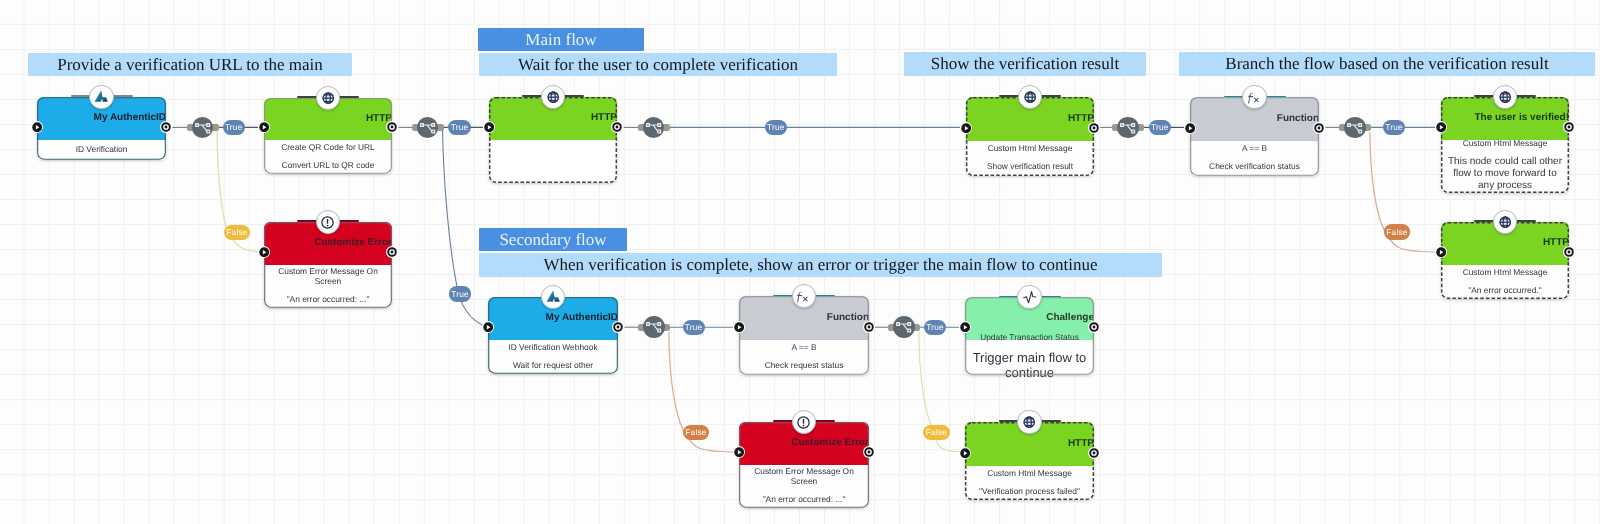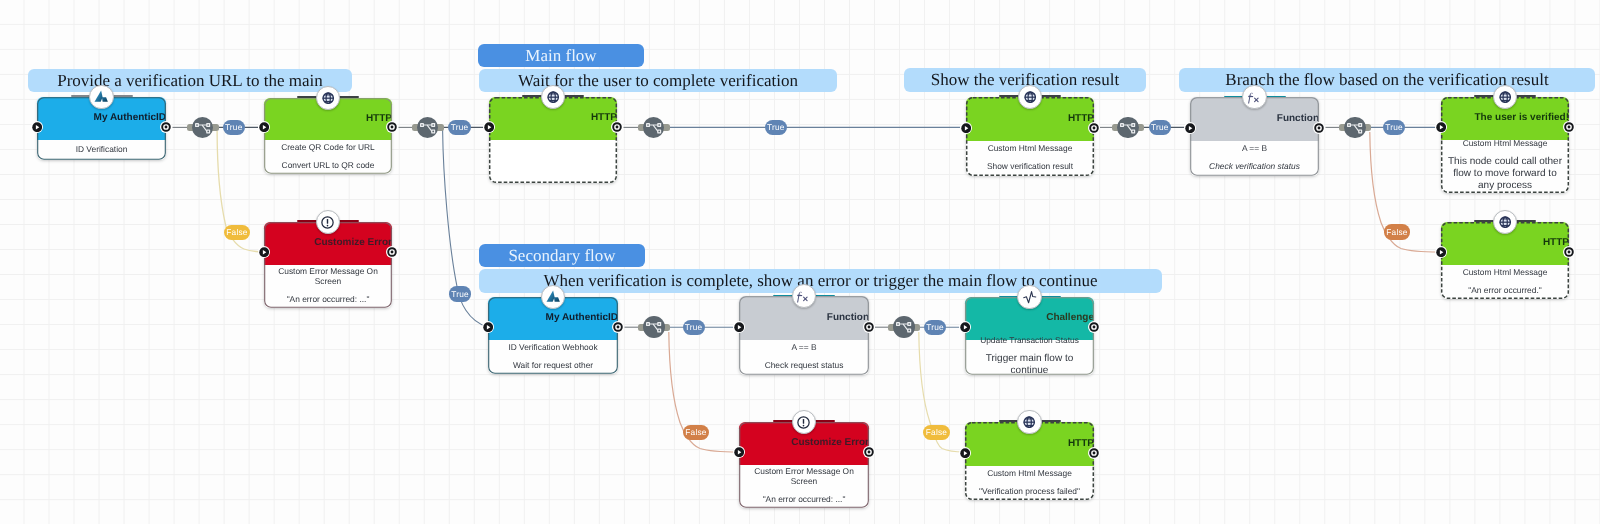--- a/index.html
+++ b/index.html
@@ -10,23 +10,23 @@
     background-color:#fdfdfd;
     background-image:
       linear-gradient(to right,#f0f0f0 1px,transparent 1px),
       linear-gradient(to bottom,#f0f0f0 1px,transparent 1px);
     background-size:25.03px 25.03px;
     background-position:-1.53px -1.13px;
   }
   #wires{position:absolute;left:0;top:0;width:1600px;height:524px;overflow:visible;}
 
   
-  .banner{position:absolute;border-radius:6px;display:flex;align-items:center;
+  .banner{position:absolute;border-radius:1px;display:flex;align-items:center;
     justify-content:center;font-family:"Liberation Serif",serif;box-sizing:border-box;
-    white-space:nowrap;margin-top:16px;}
+    white-space:nowrap;}
   .banner.light{background:#b3dcfc;color:#14171c;}
   .banner.dark{background:#4a90e2;color:#e9f3fd;}
 
   
   .node{position:absolute;box-sizing:border-box;border-radius:7px;
     background:#fff;overflow:visible;box-shadow:0 1px 3px rgba(60,65,70,.28);}
   .node .hd{position:absolute;left:0;top:0;right:0;
     border-radius:6.3px 6.3px 0 0;display:flex;align-items:center;
     justify-content:center;box-sizing:border-box;}
   .node .hd span{display:block;width:100%;text-align:right;font-weight:bold;
@@ -85,21 +85,21 @@
       <path d="M 875 327.2 L 888.5 327.2" stroke="#797e83" stroke-width="1.1" fill="none"></path>
       <path d="M 920 327.2 L 959.5 327.2" stroke="#69809a" stroke-width="1.1" fill="none"></path>
       <path d="M 918.8 332 C 919.2 368, 922.5 400, 930 422.5 C 933 431, 936 445, 942 448.5 C 950 452, 957 452, 964 452" stroke="#e6dcac" stroke-width="1.2" fill="none"></path>
     </svg>
   <div id="layer">
       <div class="banner light" style="left: 28px; top: 53px; width: 324px; height: 23px; font-size: 17px;">Provide a verification URL to the main</div>
       <div class="banner dark" style="left: 478px; top: 28px; width: 166px; height: 23px; font-size: 17px;">Main flow</div>
       <div class="banner light" style="left: 479px; top: 53px; width: 358px; height: 23px; font-size: 17px;">Wait for the user to complete verification</div>
       <div class="banner light" style="left: 904px; top: 52px; width: 242px; height: 24px; font-size: 17px;">Show the verification result</div>
       <div class="banner light" style="left: 1179px; top: 52px; width: 416px; height: 24px; font-size: 17px;">Branch the flow based on the verification result</div>
-      <div class="banner dark" style="left: 479px; top: 228px; width: 166px; height: 23px; font-size: 17px; text-align: right;">Secondary flow</div>
+      <div class="banner dark" style="left: 479px; top: 228px; width: 148px; height: 23px; font-size: 17px; text-align: right;">Secondary flow</div>
       <div class="banner light" style="left: 479px; top: 253px; width: 683px; height: 24px; font-size: 17px;">When verification is complete, show an error or trigger the main flow to continue</div>
       <div class="node" style="left: 37px; top: 97px; width: 129px; height: 63px;">
         <div class="topbar" style="left: 33.5px; top: -1.7px; width: 62px; height: 1.9px; background: rgb(130, 135, 140);"></div>
         <div class="hd" style="height: 43px; background: rgb(28, 173, 233);">
           <span style="color: rgb(16, 29, 43); font-size: 10px; margin-top: -1px;">My AuthenticID</span>
         </div>
         <div class="bd" style="top: 43px;">
           <div style="font-size: 8.4px;">ID Verification</div>
         </div>
         <svg class="shell" width="129" height="63" viewBox="0 0 129 63">
@@ -273,21 +273,21 @@
           </svg>
         </div>
       </div>
       <div class="node" style="left: 1190px; top: 97px; width: 129px; height: 79px;">
         <div class="topbar" style="left: 33.5px; top: -1.5px; width: 62px; height: 2.5px; background: rgb(15, 140, 158);"></div>
         <div class="hd" style="height: 44px; background: rgb(200, 204, 210);">
           <span style="color: rgb(43, 52, 66); font-size: 10px; margin-top: -1px;">Function</span>
         </div>
         <div class="bd" style="top: 44px;">
           <div style="font-size: 8.4px;">A == B</div>
-          <div style="font-size: 8.4px; font-style: italic;">Check verification status</div>
+          <div style="font-size: 8.4px;">Check verification status</div>
         </div>
         <svg class="shell" width="129" height="79" viewBox="0 0 129 79">
           <rect x="0.7" y="0.7" width="127.6" height="77.6" rx="6.3" fill="none" stroke="#8b8f93" stroke-width="1.1"></rect>
         </svg>
         <div class="badge" style="left: 52.2px; top: -12.3px; width: 24.6px; height: 24.6px; border: 1px solid rgb(185, 189, 193);">
           <svg viewBox="0 0 24 24" width="17.5" height="17.5">
             <text x="2.6" y="17.6" font-family="Liberation Serif,serif" font-style="italic" font-size="16" fill="#4b4f78">f</text>
             <rect x="3.2" y="11.0" width="6.6" height="1.5" fill="#4b4f78"></rect>
             <g stroke="#4b4f78" stroke-width="1.5" stroke-linecap="round">
               <path d="M11.8 13.9 L16.6 18.6"></path>
@@ -452,26 +452,26 @@
         </div>
         <div class="port" style="left: 123.9px; top: 24.9px; width: 12.2px; height: 12.2px;">
           <svg viewBox="0 0 16 16" width="10" height="10">
             <circle cx="8" cy="8" r="6.1" fill="none" stroke="#16181c" stroke-width="3.1"></circle>
             <circle cx="8" cy="8" r="2.3" fill="#16181c"></circle>
           </svg>
         </div>
       </div>
       <div class="node" style="left: 965px; top: 297px; width: 129px; height: 78px;">
         <div class="topbar" style="left: 33.5px; top: -1.5px; width: 62px; height: 2.5px; background: rgb(15, 140, 158);"></div>
-        <div class="hd" style="height: 43px; background: #14b8a6; padding-left: 11px;">
+        <div class="hd" style="height: 43px; background: #86efac; padding-left: 11px;">
           <span style="color: rgb(43, 58, 32); font-size: 10px; margin-top: -1px;">Challenge</span>
         </div>
         <div class="bd" style="top: 43px;">
           <div style="font-size: 8.4px;">Update Transaction Status</div>
-          <div style="font-size: 10px;">Trigger main flow to continue</div>
+          <div style="font-size: 13px;">Trigger main flow to continue</div>
         </div>
         <svg class="shell" width="129" height="78" viewBox="0 0 129 78">
           <rect x="0.7" y="0.7" width="127.6" height="76.6" rx="6.3" fill="none" stroke="#8a9288" stroke-width="1.1"></rect>
         </svg>
         <div class="badge" style="left: 52.2px; top: -12.3px; width: 24.6px; height: 24.6px; border: 1px solid rgb(185, 189, 193);">
           <svg viewBox="0 0 24 24" width="15.5" height="15.5">
             <path d="M2.6 13.4 L6.8 12.1 L10.2 21.3 L14.8 4.0 L16.6 11.7 L21.4 12.4" fill="none" stroke="#2b3550" stroke-width="1.7" stroke-linejoin="round" stroke-linecap="round"></path>
           </svg>
         </div>
         <div class="port" style="left: -6.1px; top: 23.9px; width: 12.2px; height: 12.2px;">

